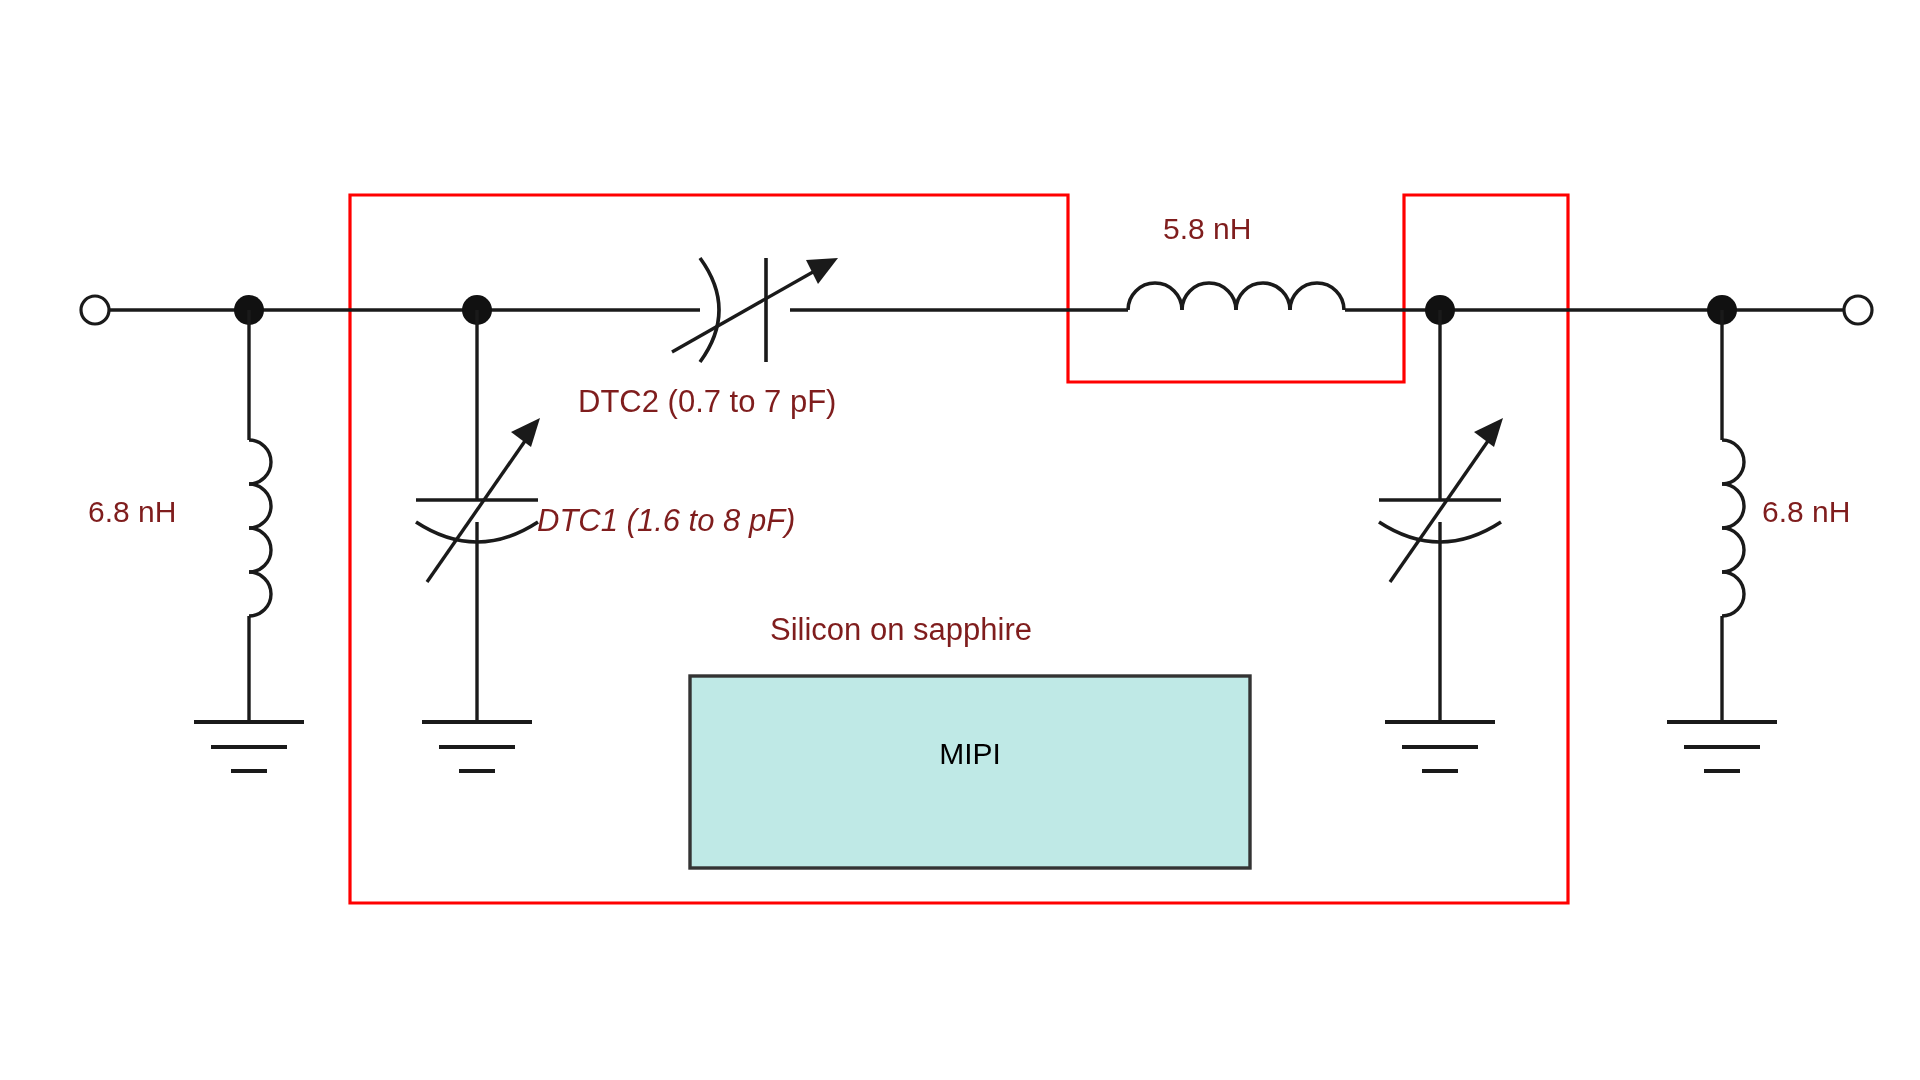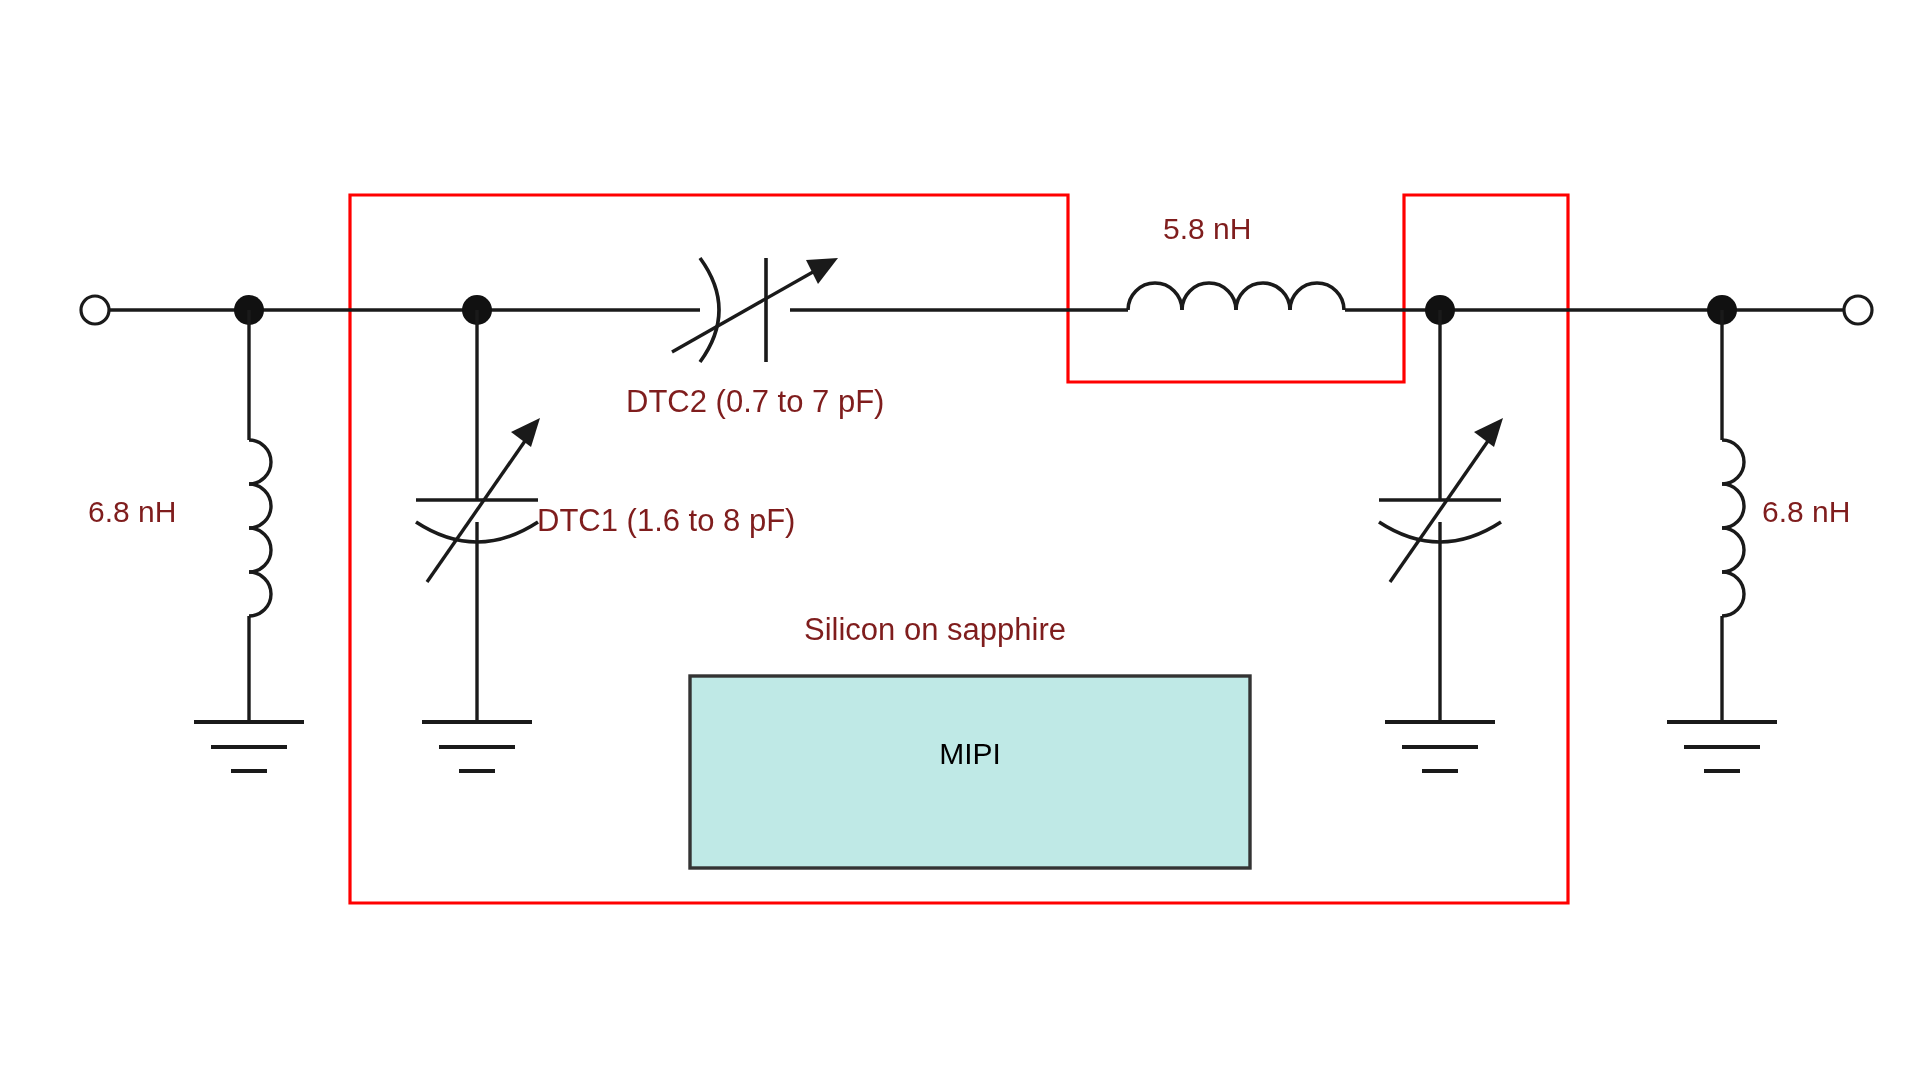--- a/index.html
+++ b/index.html
@@ -165,26 +165,26 @@
     <rect x="690" y="676" width="560" height="192" fill="#bfe9e6" stroke="#333333" stroke-width="3.4"></rect>
 
   </svg>
 
   <div class="lbl lbl-comp" style="left:88px; top:495px;">6.8 nH</div>
 
   <div class="lbl lbl-comp" style="left:1163px; top:212px;">5.8 nH</div>
 
   <div class="lbl lbl-comp" style="left:1762px; top:495px;">6.8 nH</div>
 
-  <div class="lbl lbl-dtc" style="left:537px; top:504px;">DTC1 (1.6 to 8 pF)</div>
+  <div class="lbl lbl-dtc" style="left:537px; top:504px;font-style:italic;">DTC1 (1.6 to 8 pF)</div>
 
-  <div class="lbl lbl-dtc" style="left:578px; top:385px;margin-left:48px;">DTC2 (0.7 to 7 pF)</div>
+  <div class="lbl lbl-dtc" style="left:578px; top:385px;">DTC2 (0.7 to 7 pF)</div>
 
 
-  <div class="lbl lbl-sos" style="left:804px; top:613px;text-align:center;">Silicon on sapphire</div>
+  <div class="lbl lbl-sos" style="left:770px; top:613px;text-align:center;">Silicon on sapphire</div>
 
   <div class="mipi-box-label" style="left:690px; top:676px; width:560px; height:156px;">
     <div class="lbl-mipi" style="position:relative;">
       <div>MIPI</div>
     </div>
   </div>
 
 </div>
 
 </body></html>

